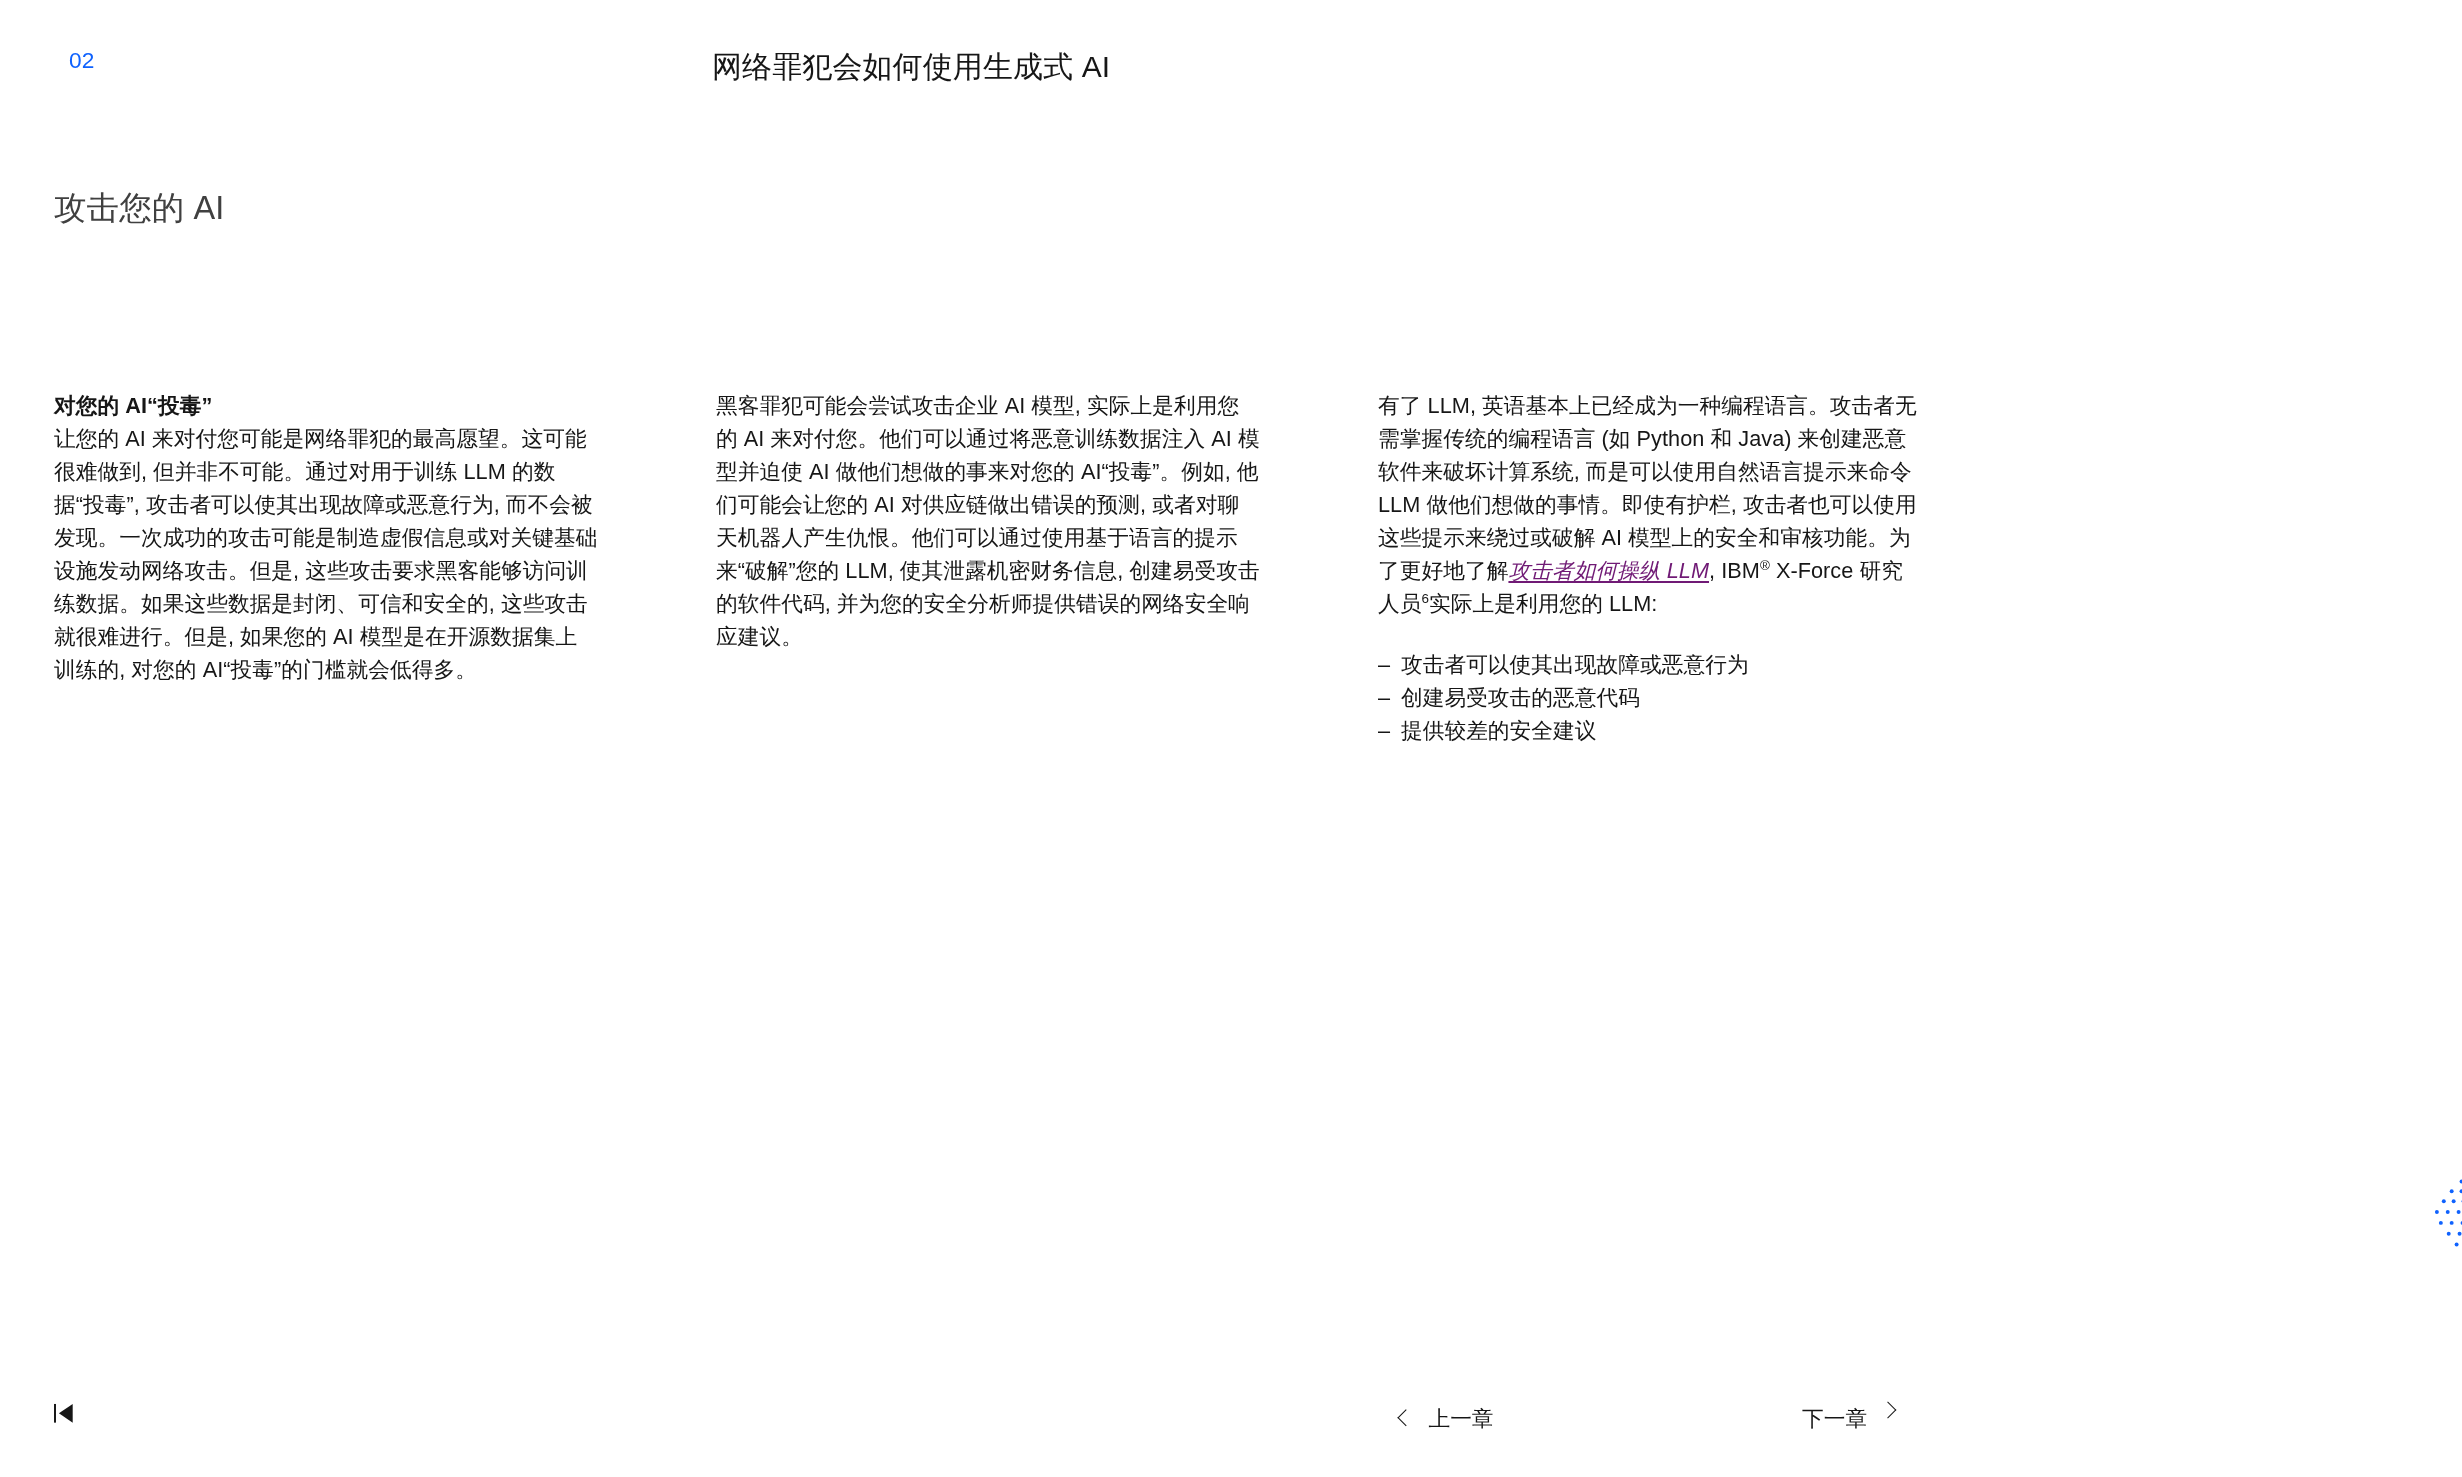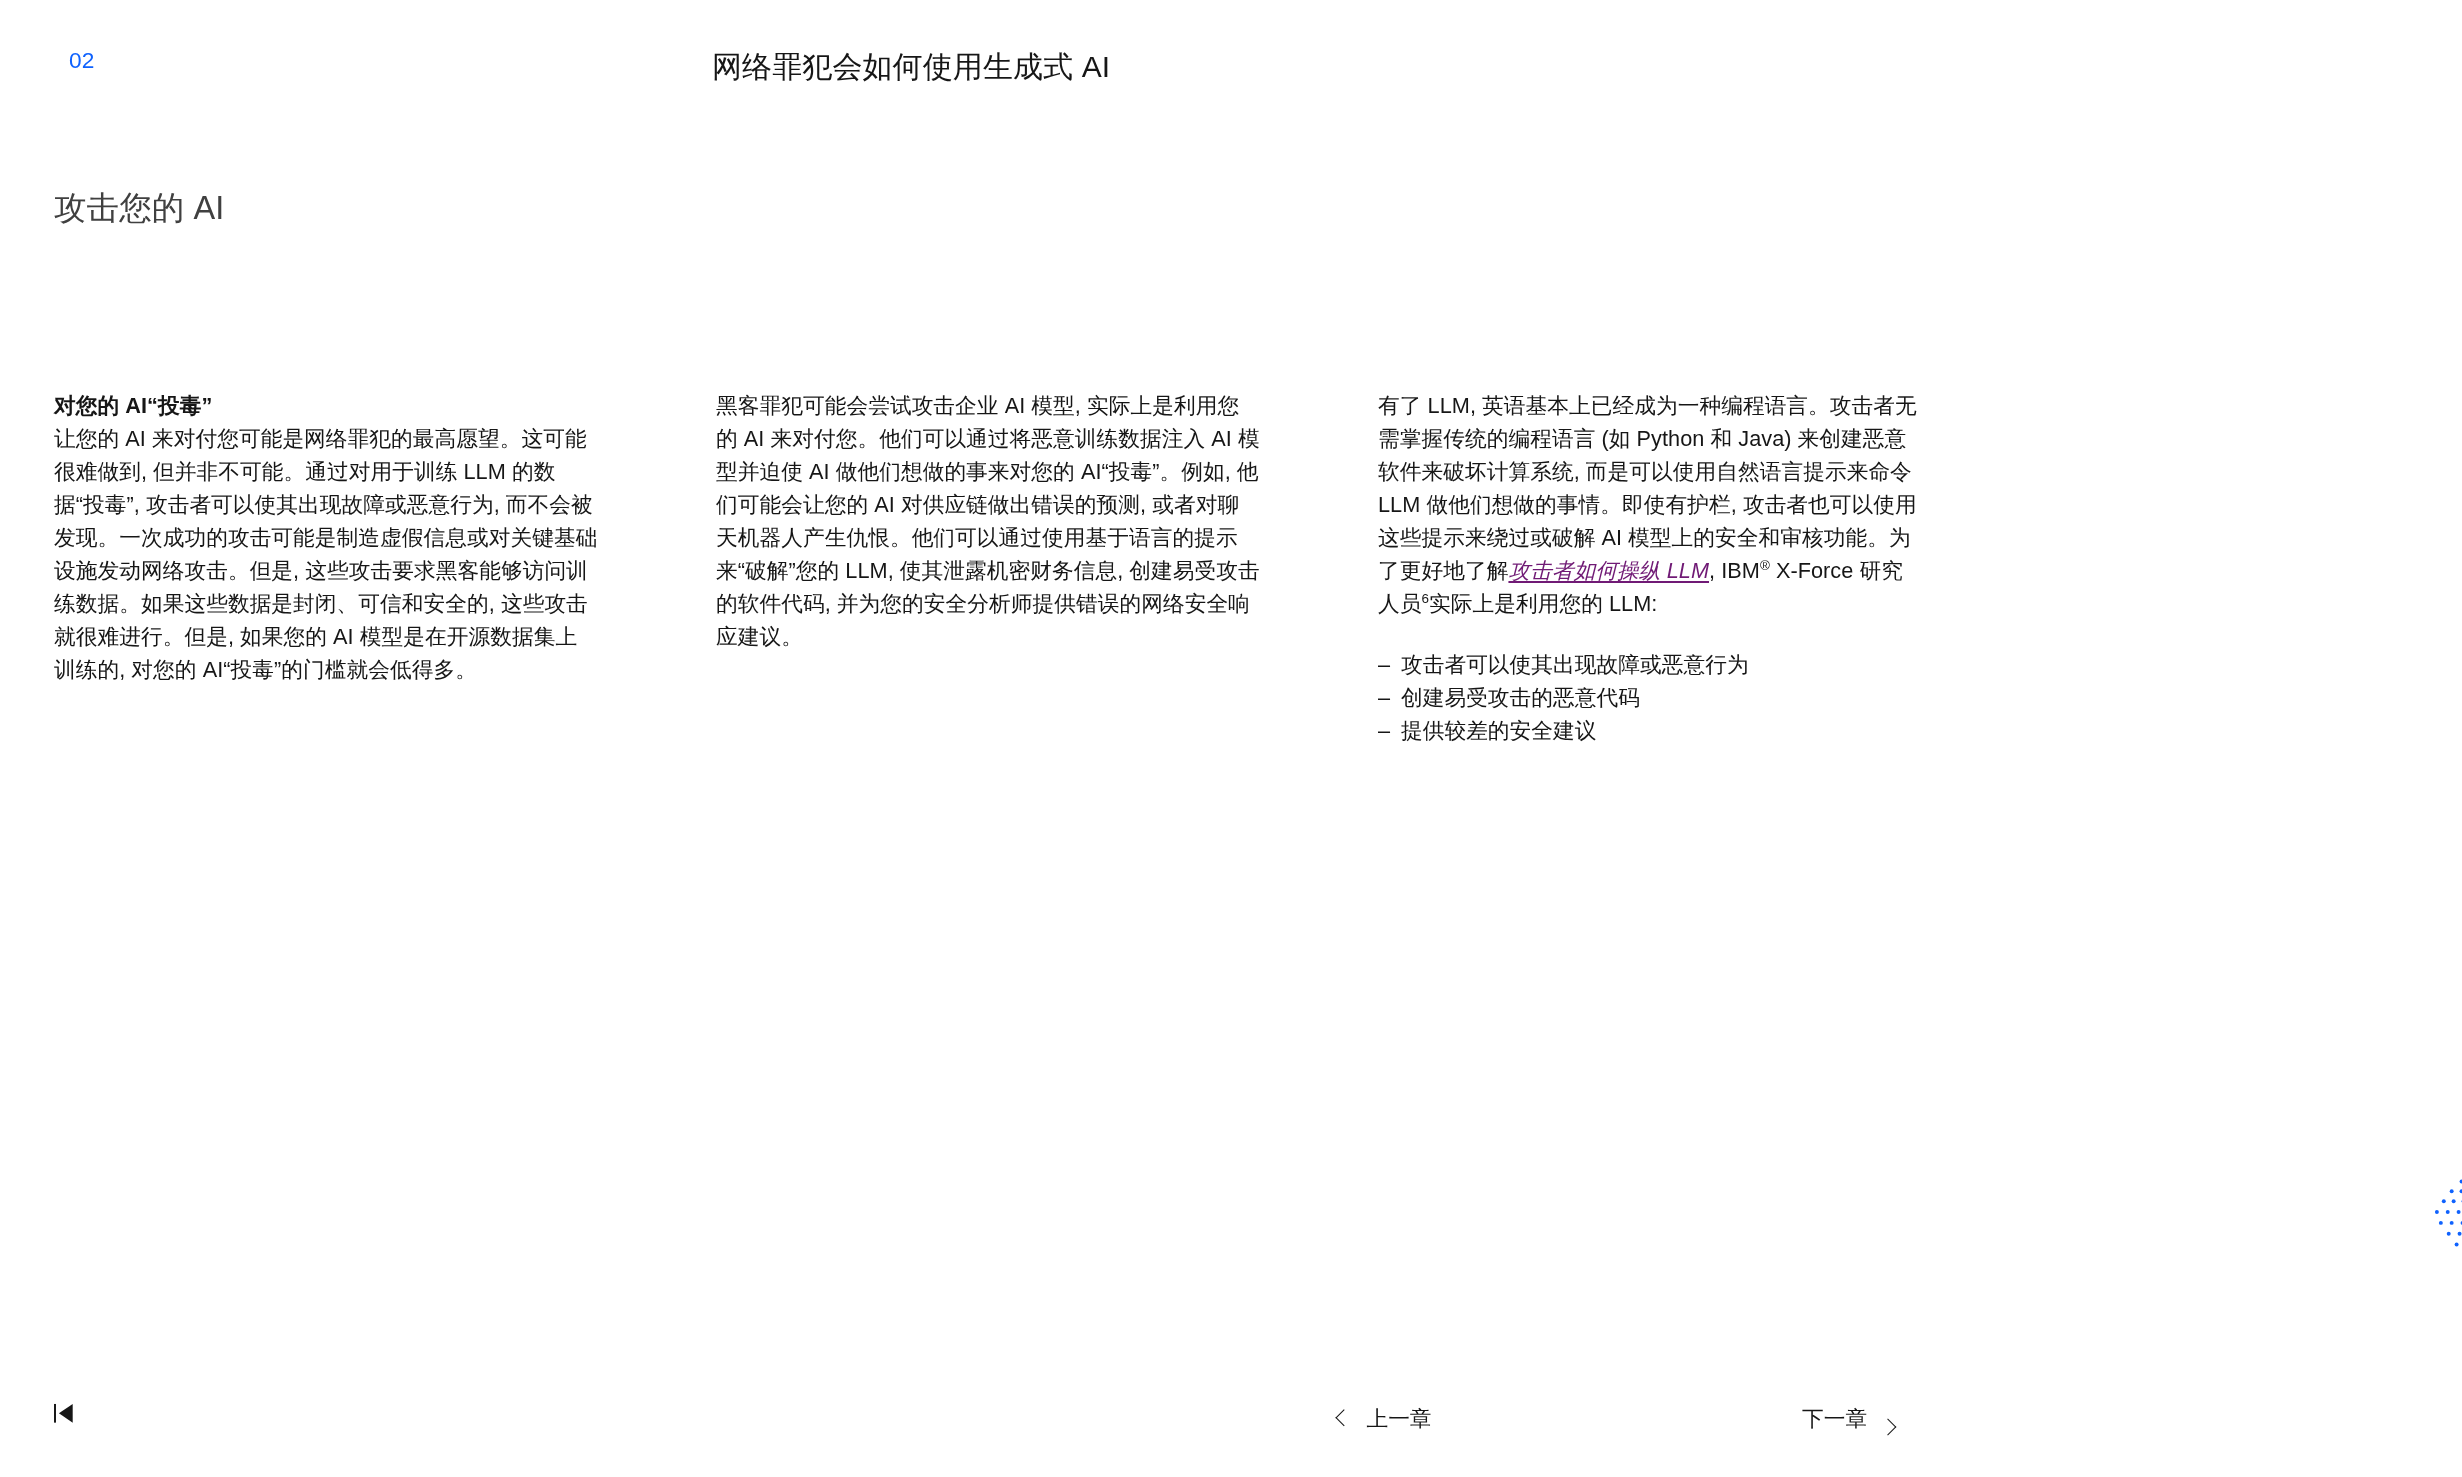--- a/index.html
+++ b/index.html
@@ -134,34 +134,34 @@
   }
   .home-icon {
     position: absolute;
     left: 53px;
     top: -3px;
     width: 22.7px;
     height: 24.6px;
   }
   .nav-prev {
     position: absolute;
-    left: 1338px;
+    left: 1400px;
     top: 0;
     display: flex;
     align-items: center;
     gap: 16.7px;
     font-size: 21.7px;
     color: #161616;
   }
   .nav-next {
     position: absolute;
     left: 1802px;
     top: 0;
     display: flex;
-    align-items: flex-end;
+    align-items: flex-start;
     gap: 15px;
     font-size: 21.7px;
     color: #161616;
   }
   .chev {
     display: inline-block;
     width: 10.8px;
     height: 10.8px;
     border-top: 1.5px solid #161616;
     border-right: 1.5px solid #161616;

